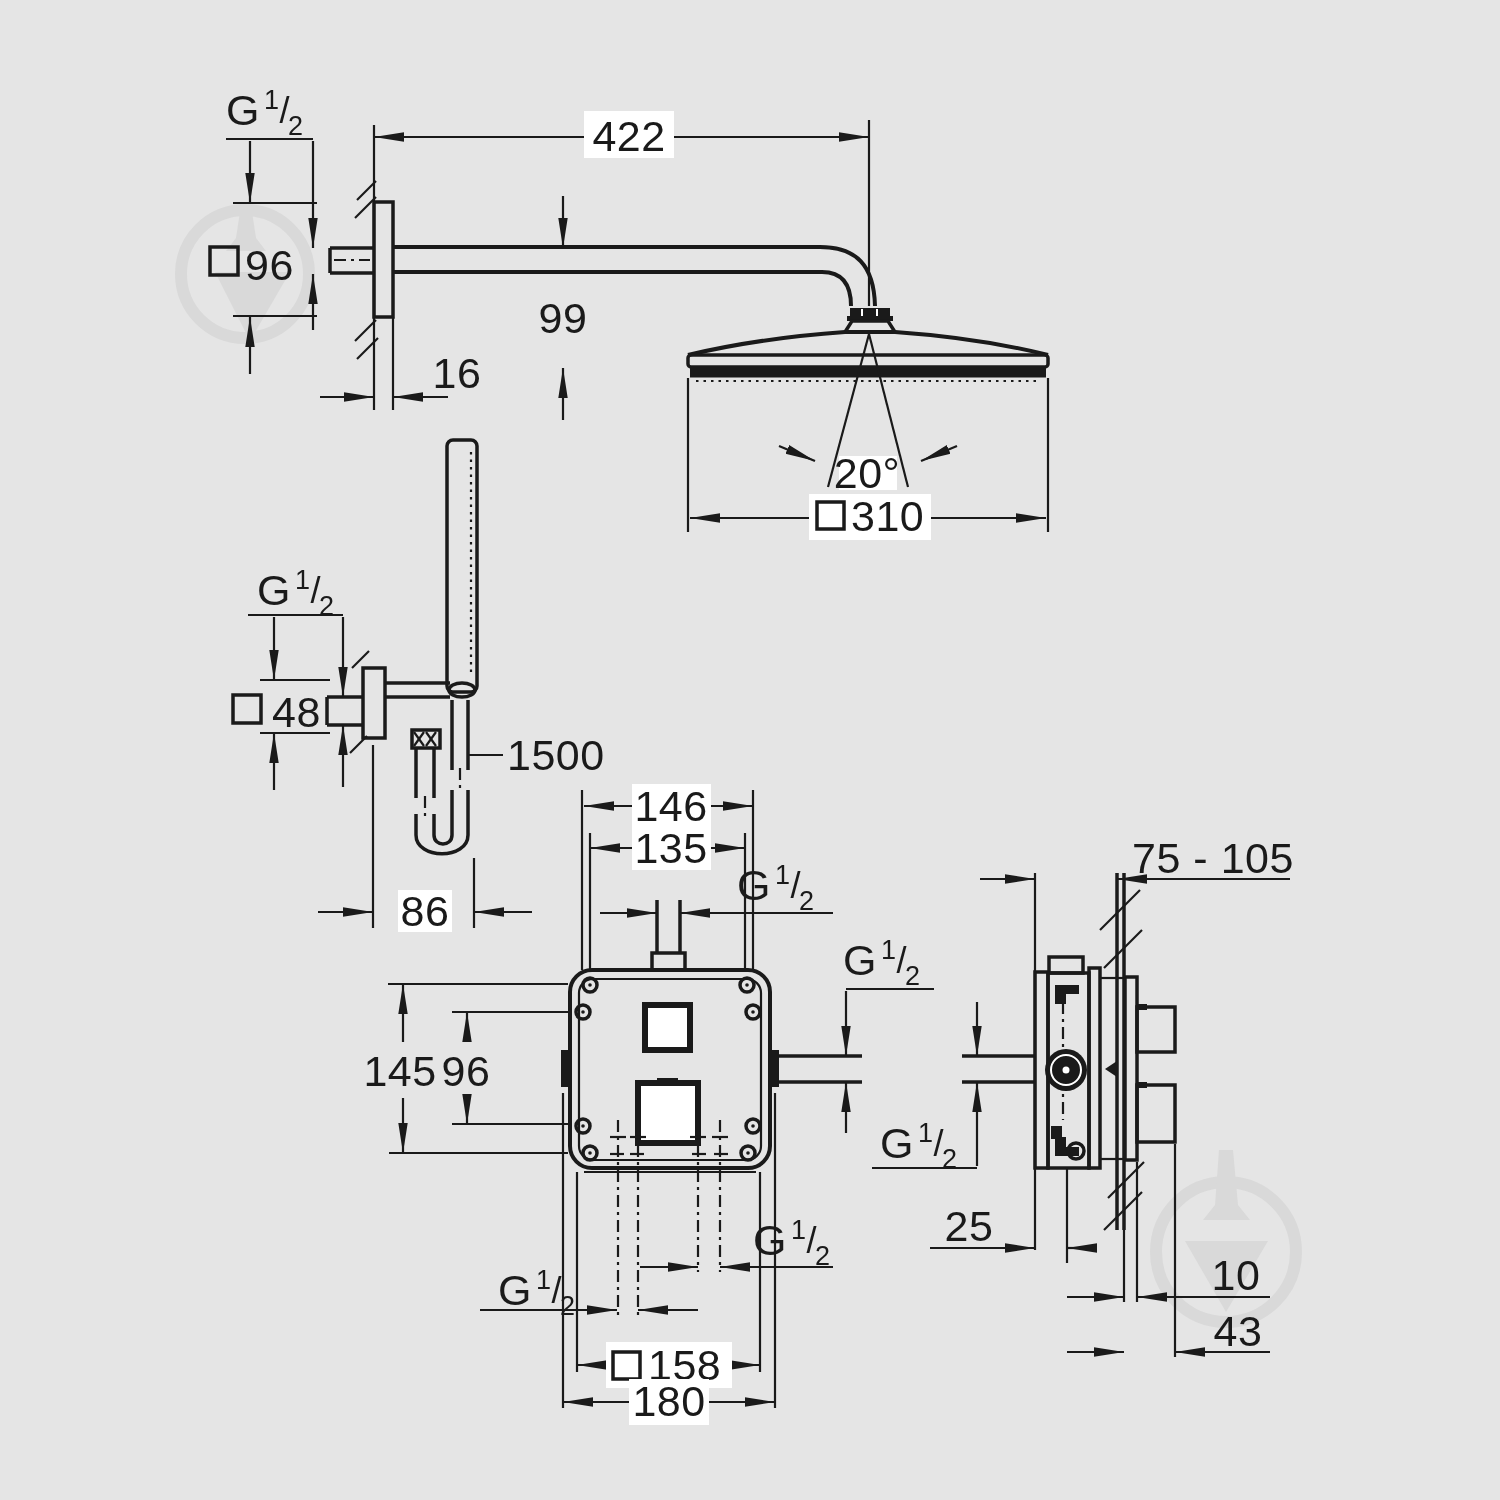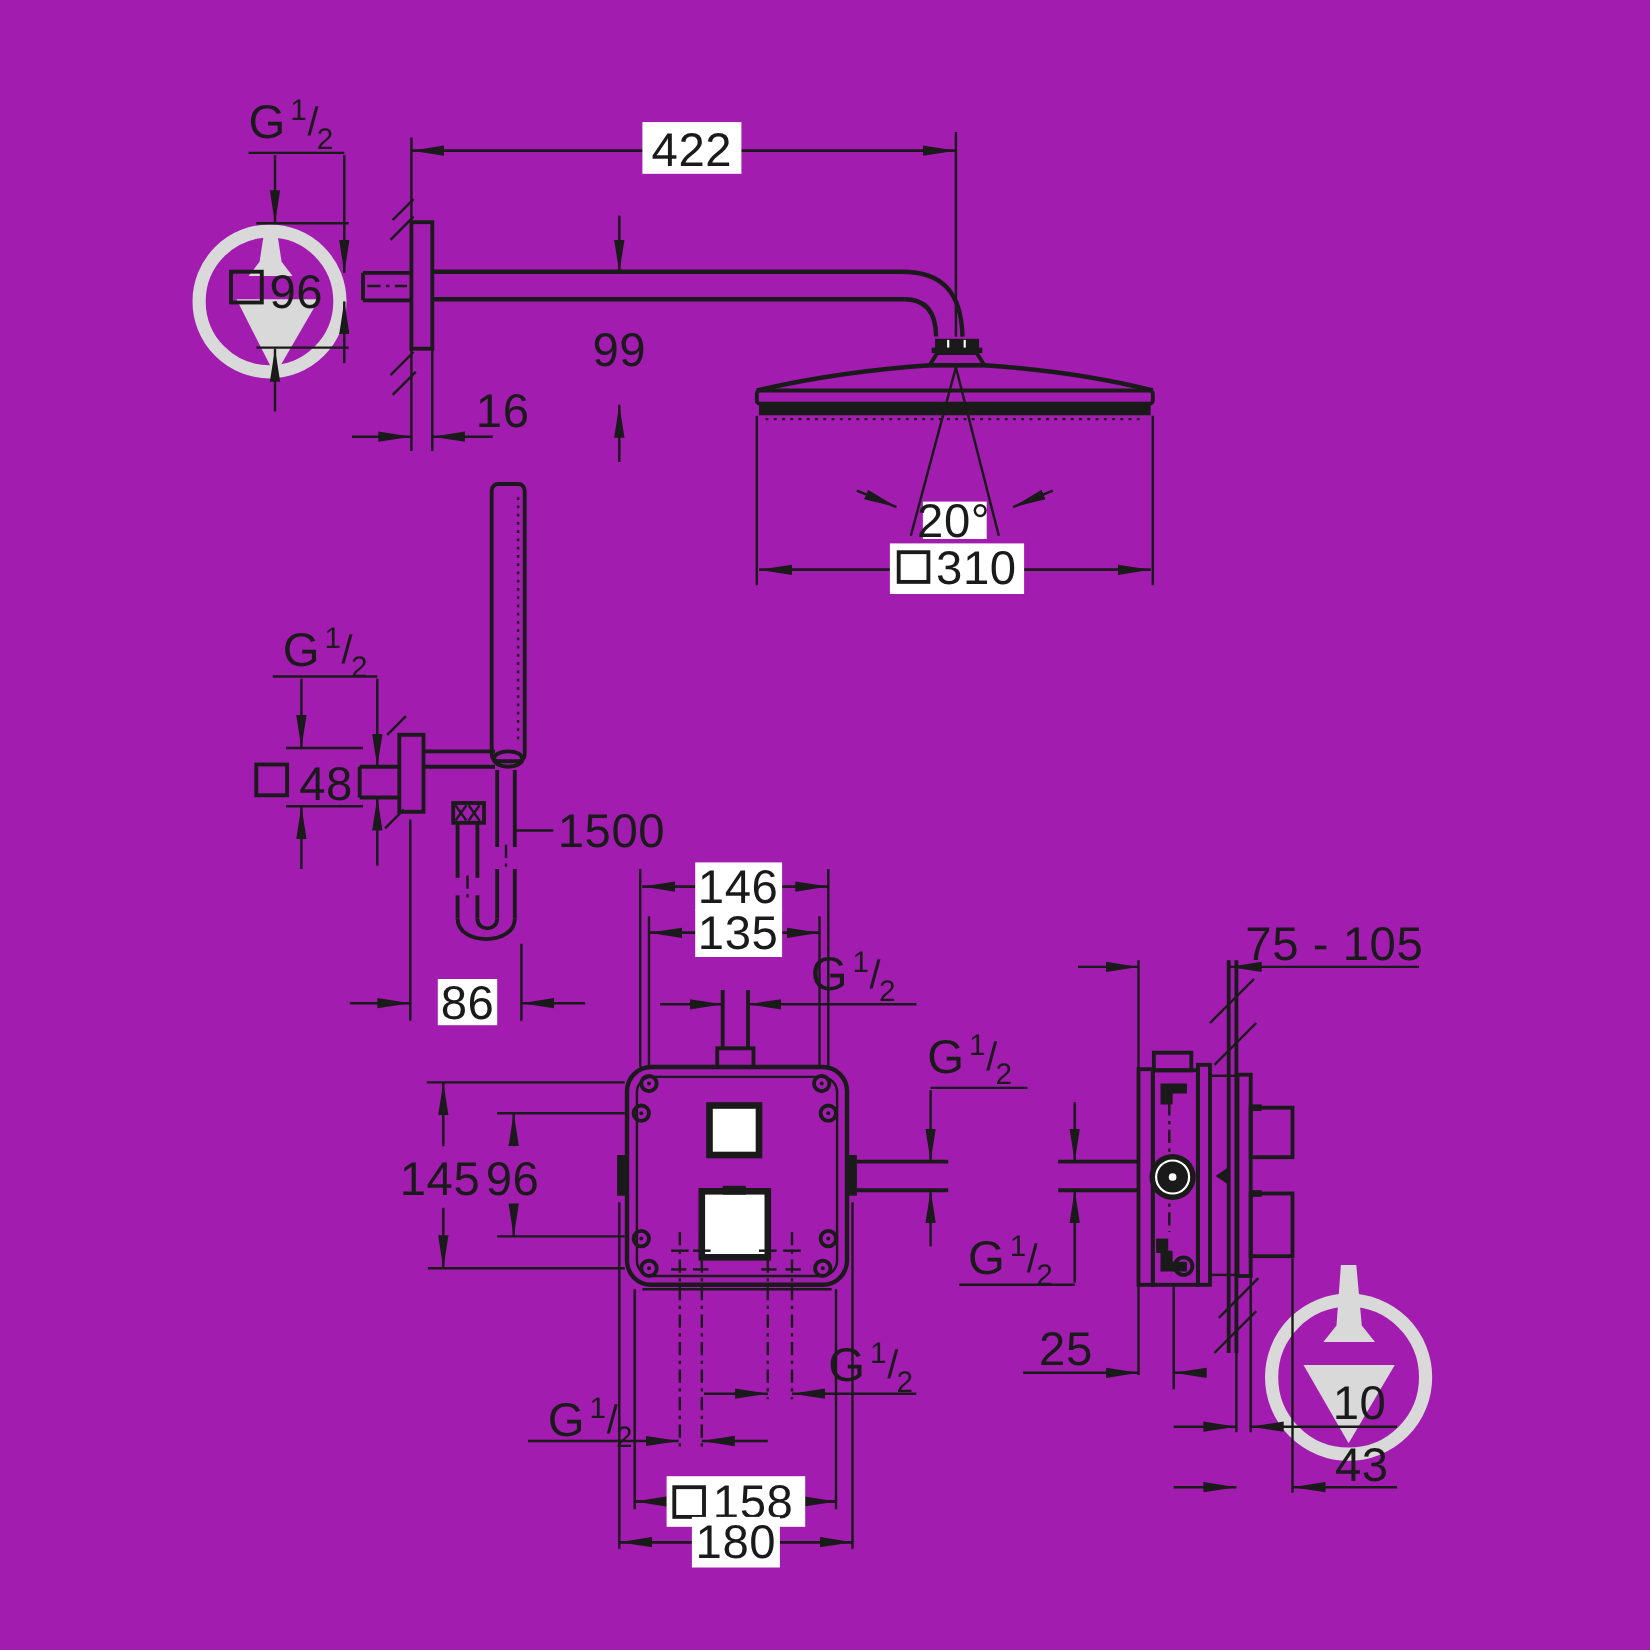--- a/index.html
+++ b/index.html
@@ -1,16 +1,16 @@
 <!DOCTYPE html>
 <html><head>
 <meta charset="utf-8">
 <style>
   html,body{margin:0;padding:0;background:#fff;}
-  #stage{width:1500px;height:1500px;position:relative;background:#a21caf;}
+  #stage{width:1500px;height:1500px;position:relative;background:#e5e5e5;}
   svg{display:block;}
   .ln{stroke:#1a1a1a;stroke-width:2.2;fill:none;}
   .ln3{stroke:#1a1a1a;stroke-width:3.5;fill:none;}
   .ln4{stroke:#1a1a1a;stroke-width:4;fill:none;}
   .thick{stroke:#1a1a1a;stroke-width:6;fill:#fff;}
   .blk{fill:#1a1a1a;stroke:none;}
   .wm{fill:#d9d9d9;stroke:none;}
   .wmr{fill:none;stroke:#d9d9d9;stroke-width:12;}
   .bg{fill:#fff;stroke:none;}
   .dash{stroke-dasharray:12,5,3,5;}

